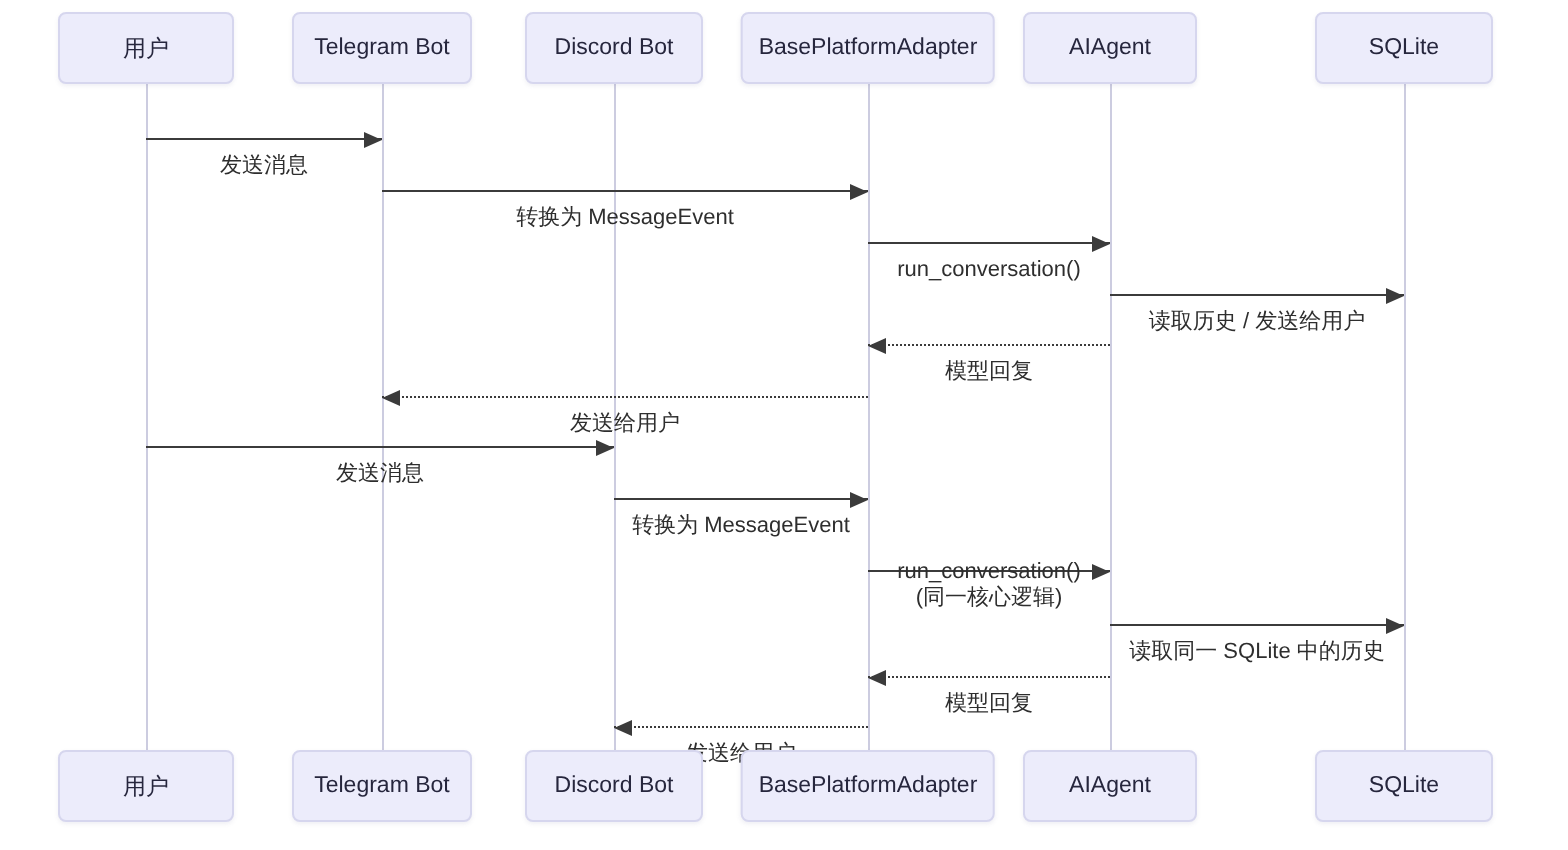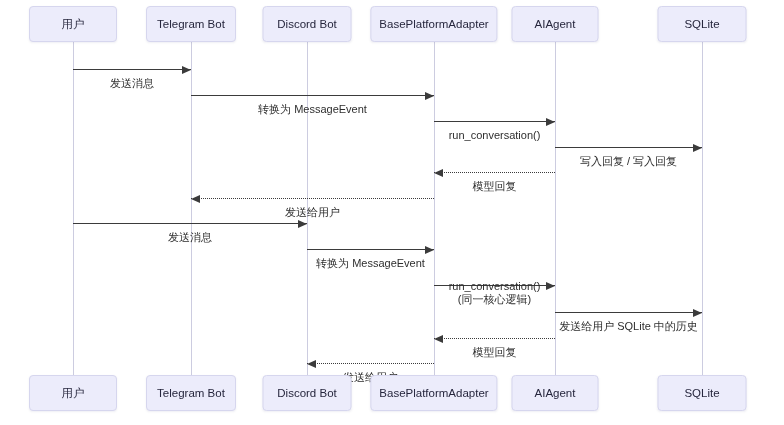--- a/index.html
+++ b/index.html
@@ -77,21 +77,21 @@
       <div>转换为 MessageEvent</div>
     </div>
     <div class="msg-line solid" style="left: 434px; width: 121px; top: 121px; border-top-color: rgb(59, 59, 59);"></div>
     <div class="arrowhead" style="top: 117.5px; left: 546px; border-left: 9px solid rgb(59, 59, 59);"></div>
     <div class="msg-label" style="left: 494.5px; top: 118px; color: rgb(46, 46, 46);">
       <div>run_conversation()</div>
     </div>
     <div class="msg-line solid" style="left: 555px; width: 147px; top: 147px; border-top-color: rgb(59, 59, 59);"></div>
     <div class="arrowhead" style="top: 143.5px; left: 693px; border-left: 9px solid rgb(59, 59, 59);"></div>
     <div class="msg-label" style="left: 628.5px; top: 144px; color: rgb(46, 46, 46);">
-      <div>写入回复 / 写入回复</div>
+      <div>读取历史 / 发送给用户</div>
     </div>
     <div class="msg-line dashed" style="left: 434px; width: 121px; top: 172px; border-top-color: rgb(59, 59, 59);"></div>
     <div class="arrowhead" style="top: 168.5px; left: 434px; border-right: 9px solid rgb(59, 59, 59);"></div>
     <div class="msg-label" style="left: 494.5px; top: 169px; color: rgb(46, 46, 46);">
       <div>模型回复</div>
     </div>
     <div class="msg-line dashed" style="left: 191px; width: 243px; top: 198px; border-top-color: rgb(59, 59, 59);"></div>
     <div class="arrowhead" style="top: 194.5px; left: 191px; border-right: 9px solid rgb(59, 59, 59);"></div>
     <div class="msg-label" style="left: 312.5px; top: 195px; color: rgb(46, 46, 46);">
       <div>发送给用户</div>
@@ -108,21 +108,21 @@
     </div>
     <div class="msg-line solid" style="left: 434px; width: 121px; top: 285px; border-top-color: rgb(59, 59, 59);"></div>
     <div class="arrowhead" style="top: 281.5px; left: 546px; border-left: 9px solid rgb(59, 59, 59);"></div>
     <div class="msg-label" style="left: 494.5px; top: 282px; color: rgb(46, 46, 46);">
       <div>run_conversation()</div>
       <div>(同一核心逻辑)</div>
     </div>
     <div class="msg-line solid" style="left: 555px; width: 147px; top: 312px; border-top-color: rgb(59, 59, 59);"></div>
     <div class="arrowhead" style="top: 308.5px; left: 693px; border-left: 9px solid rgb(59, 59, 59);"></div>
     <div class="msg-label" style="left: 628.5px; top: 309px; color: rgb(46, 46, 46);">
-      <div>发送给用户 SQLite 中的历史</div>
+      <div>读取同一 SQLite 中的历史</div>
     </div>
     <div class="msg-line dashed" style="left: 434px; width: 121px; top: 338px; border-top-color: rgb(59, 59, 59);"></div>
     <div class="arrowhead" style="top: 334.5px; left: 434px; border-right: 9px solid rgb(59, 59, 59);"></div>
     <div class="msg-label" style="left: 494.5px; top: 335px; color: rgb(46, 46, 46);">
       <div>模型回复</div>
     </div>
     <div class="msg-line dashed" style="left: 307px; width: 127px; top: 363px; border-top-color: rgb(59, 59, 59);"></div>
     <div class="arrowhead" style="top: 359.5px; left: 307px; border-right: 9px solid rgb(59, 59, 59);"></div>
     <div class="msg-label" style="left: 370.5px; top: 360px; color: rgb(46, 46, 46);">
       <div>发送给用户</div>

